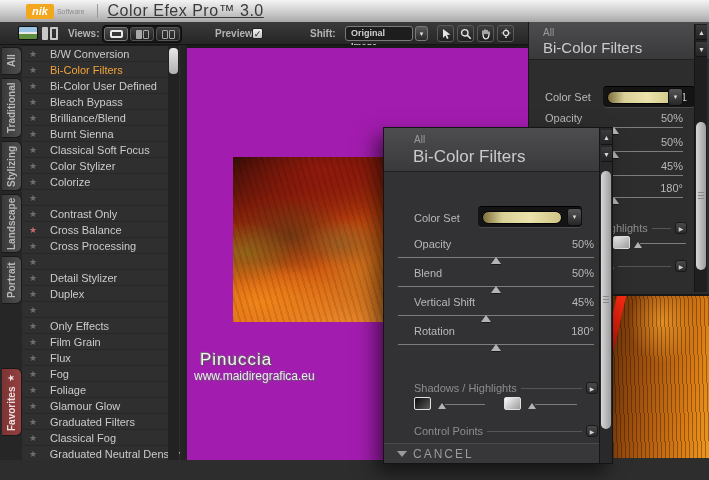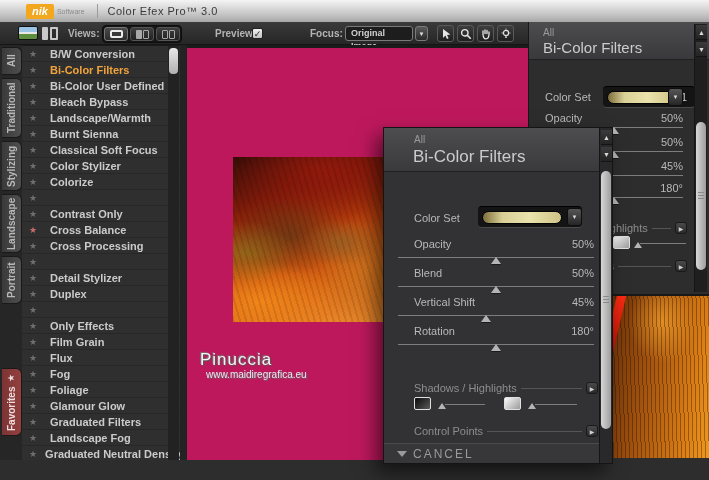--- a/index.html
+++ b/index.html
@@ -7,21 +7,21 @@
   .app{position:relative;width:709px;height:480px;overflow:hidden;
        font-family:"Liberation Sans","DejaVu Sans",sans-serif;background:#2d2d2d;}
 
   
   .titlebar{position:absolute;left:0;top:0;width:709px;height:22px;
     background:linear-gradient(#f4f4f4,#c9c9c9 60%,#a8a8a8);display:flex;align-items:center;}
   .logo-badge{display:inline-block;margin-left:26px;background:#f2a71f;color:#fff;
     font-weight:bold;font-style:italic;font-size:11px;padding:2px 6px;border-radius:2px;line-height:11px;}
   .logo-sub{font-size:7px;color:#8a8a8a;margin-left:3px;}
   .tb-divider{width:1px;height:14px;background:#9a9a9a;margin:0 10px 0 12px;}
-  .app-title{font-size:11px;color:#3a3a3a;letter-spacing:0.5px;}
+  .app-title{font-size:16px;color:#3a3a3a;letter-spacing:0.5px;text-decoration:underline;}
 
   
   .toolbar{position:absolute;left:0;top:22px;width:528px;height:23px;
     background:linear-gradient(#3a3a3a,#262626);border-bottom:1px solid #151515;color:#b8b8b8;}
   .toolbar .lbl{position:absolute;font-size:10px;font-weight:bold;top:6px;color:#b4b4b4;}
   .icon-photo{position:absolute;left:18px;top:4px;width:20px;height:14px;border:1px solid #111;border-radius:2px;
     background:linear-gradient(#9cc4e4 0 45%,#e8e8e8 45% 55%,#5f8f3e 55% 100%);}
   .icon-split{position:absolute;left:42px;top:5px;width:16px;height:13px;}
   .icon-split .a{position:absolute;left:0;top:0;width:6px;height:13px;background:#c9c9c9;border-radius:1px;}
   .icon-split .b{position:absolute;left:8px;top:0;width:8px;height:13px;border:2px solid #c9c9c9;border-radius:1px;}
@@ -52,45 +52,45 @@
     writing-mode:vertical-rl;transform:rotate(180deg);}
   .vtab.fav{background:linear-gradient(to right,#93403f,#7c3434);color:#efdede;}
   .vtab .tstar{font-size:9px;margin-top:4px;transform:rotate(90deg);}
 
   
   .filterlist{position:absolute;left:22px;top:45px;width:158px;height:415px;background:#2f2f2f;overflow:hidden;
     border-top:1px solid #1b1b1b;}
   .frow{height:16px;display:flex;align-items:center;border-bottom:1px solid #272727;padding-left:7px;}
   .fstar{width:13px;font-size:9px;color:#6f6f6f;line-height:10px;}
   .fstar.red{color:#c96a6a;}
-  .flabel{font-size:11px;font-weight:bold;color:#cbcbcb;white-space:nowrap;padding-left:8px;}
+  .flabel{font-size:11px;font-weight:normal;color:#cbcbcb;white-space:nowrap;padding-left:8px;}
   .frow.sel .flabel{color:#f2a43c;}
   .lscroll{position:absolute;right:1px;top:0;width:11px;height:415px;background:#222;}
   .lthumb{position:absolute;left:1px;top:2px;width:9px;height:26px;border-radius:4px;
     background:linear-gradient(#e8e8e8,#b0b0b0);}
 
   
-  .preview{position:absolute;left:180px;top:45px;width:348px;height:415px;background:#be185d;}
+  .preview{position:absolute;left:180px;top:45px;width:348px;height:415px;background:#a21caf;}
   .preview .edgeL{position:absolute;left:0;top:0;width:7px;height:415px;background:#232323;}
   .preview .edgeT{position:absolute;left:0;top:0;width:348px;height:3px;background:#1b1b1b;}
   .mainimg{position:absolute;left:53px;top:112px;width:150px;height:165px;
     background:
       radial-gradient(ellipse 55px 35px at 72% 52%, rgba(150,95,35,0.85), transparent 70%),
       radial-gradient(ellipse 60px 85px at 88% 72%, rgba(205,115,30,0.9), transparent 75%),
       radial-gradient(ellipse 70px 45px at 8% 58%, rgba(125,135,35,0.55), transparent 70%),
       radial-gradient(ellipse 80px 55px at 38% 48%, rgba(55,55,25,0.5), transparent 70%),
       radial-gradient(ellipse 110px 55px at 18% 88%, rgba(242,135,25,0.95), transparent 75%),
       radial-gradient(ellipse 130px 65px at 60% 8%, rgba(150,25,12,0.9), transparent 75%),
       linear-gradient(163deg,#2e0b06 0%,#7a1a0a 24%,#b53c0c 48%,#d96614 72%,#f09030 100%);}
   .mainimg::after{content:"";position:absolute;inset:0;
     background:repeating-linear-gradient(74deg,rgba(0,0,0,0.10) 0 2px,transparent 2px 6px);}
   .wm-name{position:absolute;left:20px;top:305px;font-size:17px;color:#f5f5f5;
     text-shadow:1px 1px 1px #555,-1px -1px 1px #777;letter-spacing:1px;}
-  .wm-url{position:absolute;left:14px;top:324px;font-size:10px;color:#e9eaf2;
-    text-shadow:1px 1px 1px #666;margin-left:12px;}
+  .wm-url{position:absolute;left:14px;top:324px;font-size:12px;color:#e9eaf2;
+    text-shadow:1px 1px 1px #666;}
 
   
   .phead{position:absolute;left:0;top:0;right:0;height:38px;
     background:linear-gradient(#4d4d4f,#39393b);border-bottom:1px solid #202020;}
   .pcat{position:absolute;font-size:10px;color:#9a9a9a;}
   .ptitle{position:absolute;font-size:15px;color:#cbcbcb;}
   .slabel{font-size:11px;color:#b8b8b8;}
   .svalue{font-size:11px;color:#b8b8b8;}
   .sline{position:absolute;left:0;right:0;height:1px;background:#7d7d7d;}
   .sthumb{position:absolute;width:0;height:0;border-left:5px solid transparent;
@@ -203,21 +203,21 @@
           <span class="r2l"></span>
           <span class="r2r"></span>
         </span>
       <span class="vbtn">
           <span class="r2r"></span>
           <span class="r2r"></span>
         </span>
     </span>
     <span class="lbl" style="left:215px">Preview:</span>
     <span class="checkbox">✓</span>
-    <span class="lbl" style="left:310px">Focus:</span>
+    <span class="lbl" style="left:310px">Shift:</span>
     <span class="modebox">Original Image</span>
     <span class="modearrow">▼</span>
     <span class="toolbtn" style="left:437px">
       <svg width="12" height="12" viewBox="0 0 12 12">
           <path d="M3 1 L3 10 L5.4 7.6 L7 11 L8.6 10.2 L7 7 L10.4 6.6 Z" fill="#e6e6e6"></path>
         </svg>
     </span>
     <span class="toolbtn" style="left:457px">
       <svg width="12" height="12" viewBox="0 0 12 12">
           <circle cx="4.8" cy="4.8" r="3.2" fill="none" stroke="#e6e6e6" stroke-width="1.4"></circle>
@@ -274,21 +274,21 @@
     <div class="frow">
         <span class="fstar">★</span>
         <span class="flabel">Bi-Color User Defined</span>
       </div>
     <div class="frow">
         <span class="fstar">★</span>
         <span class="flabel">Bleach Bypass</span>
       </div>
     <div class="frow">
         <span class="fstar">★</span>
-        <span class="flabel">Landscape/Warmth</span>
+        <span class="flabel">Brilliance/Blend</span>
       </div>
     <div class="frow">
         <span class="fstar">★</span>
         <span class="flabel">Burnt Sienna</span>
       </div>
     <div class="frow">
         <span class="fstar">★</span>
         <span class="flabel">Classical Soft Focus</span>
       </div>
     <div class="frow">
@@ -351,21 +351,21 @@
     <div class="frow">
         <span class="fstar">★</span>
         <span class="flabel">Glamour Glow</span>
       </div>
     <div class="frow">
         <span class="fstar">★</span>
         <span class="flabel">Graduated Filters</span>
       </div>
     <div class="frow">
         <span class="fstar">★</span>
-        <span class="flabel">Landscape Fog</span>
+        <span class="flabel">Classical Fog</span>
       </div>
     <div class="frow">
         <span class="fstar">★</span>
         <span class="flabel">Graduated Neutral Density</span>
       </div>
     <div class="lscroll">
         <div class="lthumb"></div>
       </div>
   </div>
 

